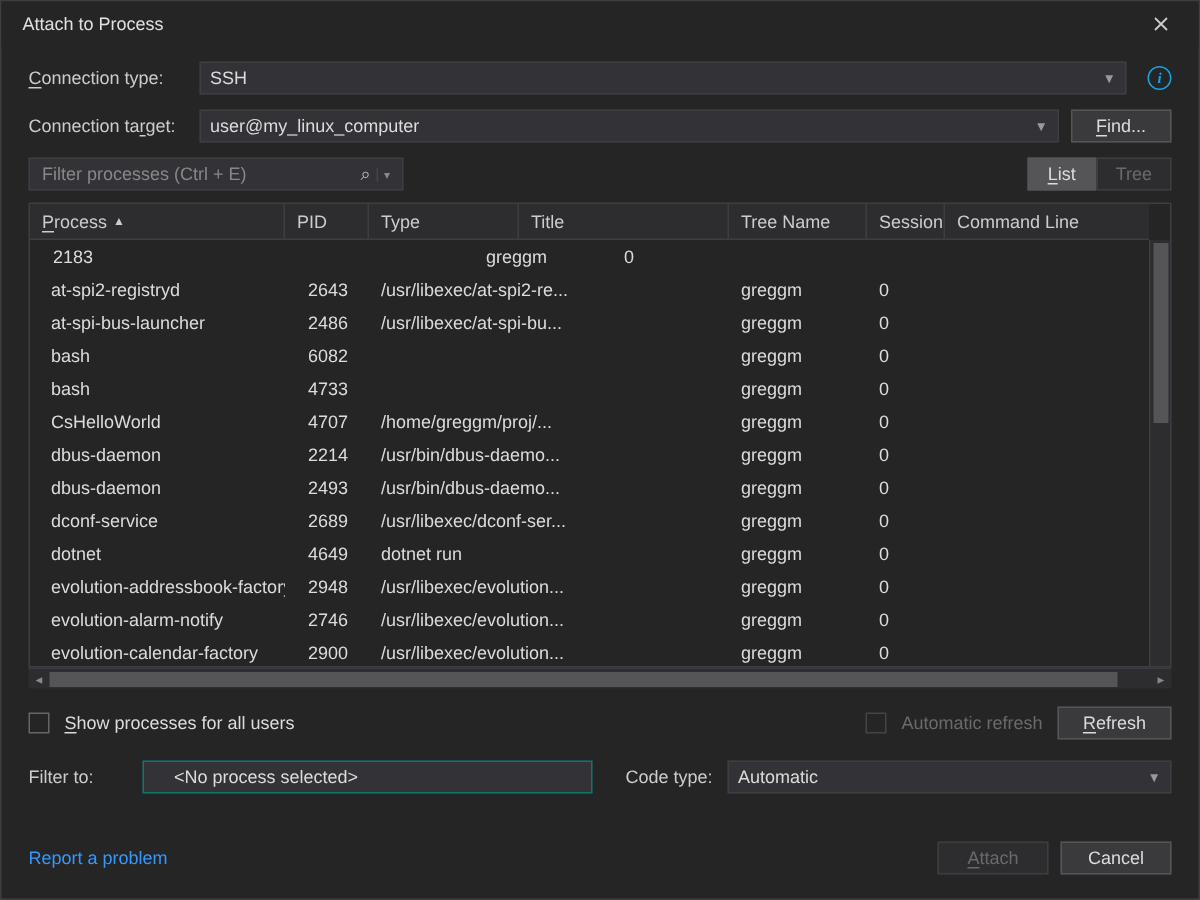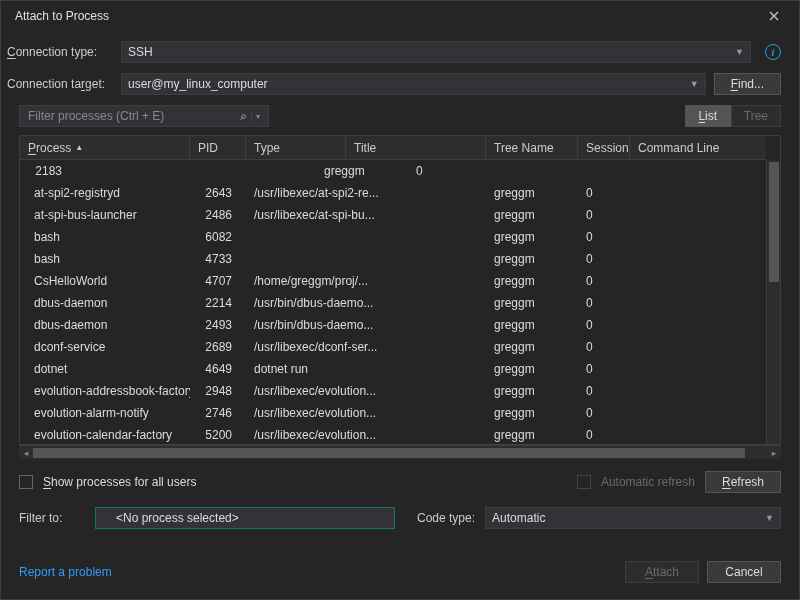--- a/index.html
+++ b/index.html
@@ -28,21 +28,21 @@
     padding: 0 8px 0 14px;
     background: #252526;
     gap: 12px;
   }
   .titlebar-title { color: #e0e0e0; font-size: 12px; }
   .close-btn {
     width: 34px; height: 26px;
     display:flex; align-items:center; justify-content:center;
     color:#ccc; font-size:14px;
   }
-  .form-area { padding: 10px 18px 0 6px; }
+  .form-area { padding: 10px 18px 0 18px; }
   .row { display:flex; align-items:center; margin-bottom:10px; gap:8px; }
   .label { width: 106px; color:#cccccc; }
   .underline { text-decoration: underline; text-underline-offset: 2px; }
   .combo {
     flex:1;
     background:#333337;
     border:1px solid #3e3e42;
     height:22px;
     display:flex;
     align-items:center;
@@ -344,21 +344,21 @@
             <div class="cell c-process">evolution-alarm-notify</div>
             <div class="cell c-pid">2746</div>
             <div class="cell c-title">/usr/libexec/evolution...</div>
             <div class="cell c-type"></div>
             <div class="cell c-user">greggm</div>
             <div class="cell c-session">0</div>
             <div class="cell c-cmd"></div>
           </div>
           <div class="grid-row">
             <div class="cell c-process">evolution-calendar-factory</div>
-            <div class="cell c-pid">5200</div>
+            <div class="cell c-pid">2900</div>
             <div class="cell c-title">/usr/libexec/evolution...</div>
             <div class="cell c-type"></div>
             <div class="cell c-user">greggm</div>
             <div class="cell c-session">0</div>
             <div class="cell c-cmd"></div>
           </div>
         </div>
     </div>
     <div class="vscroll">
       <div class="vscroll-thumb"></div>

